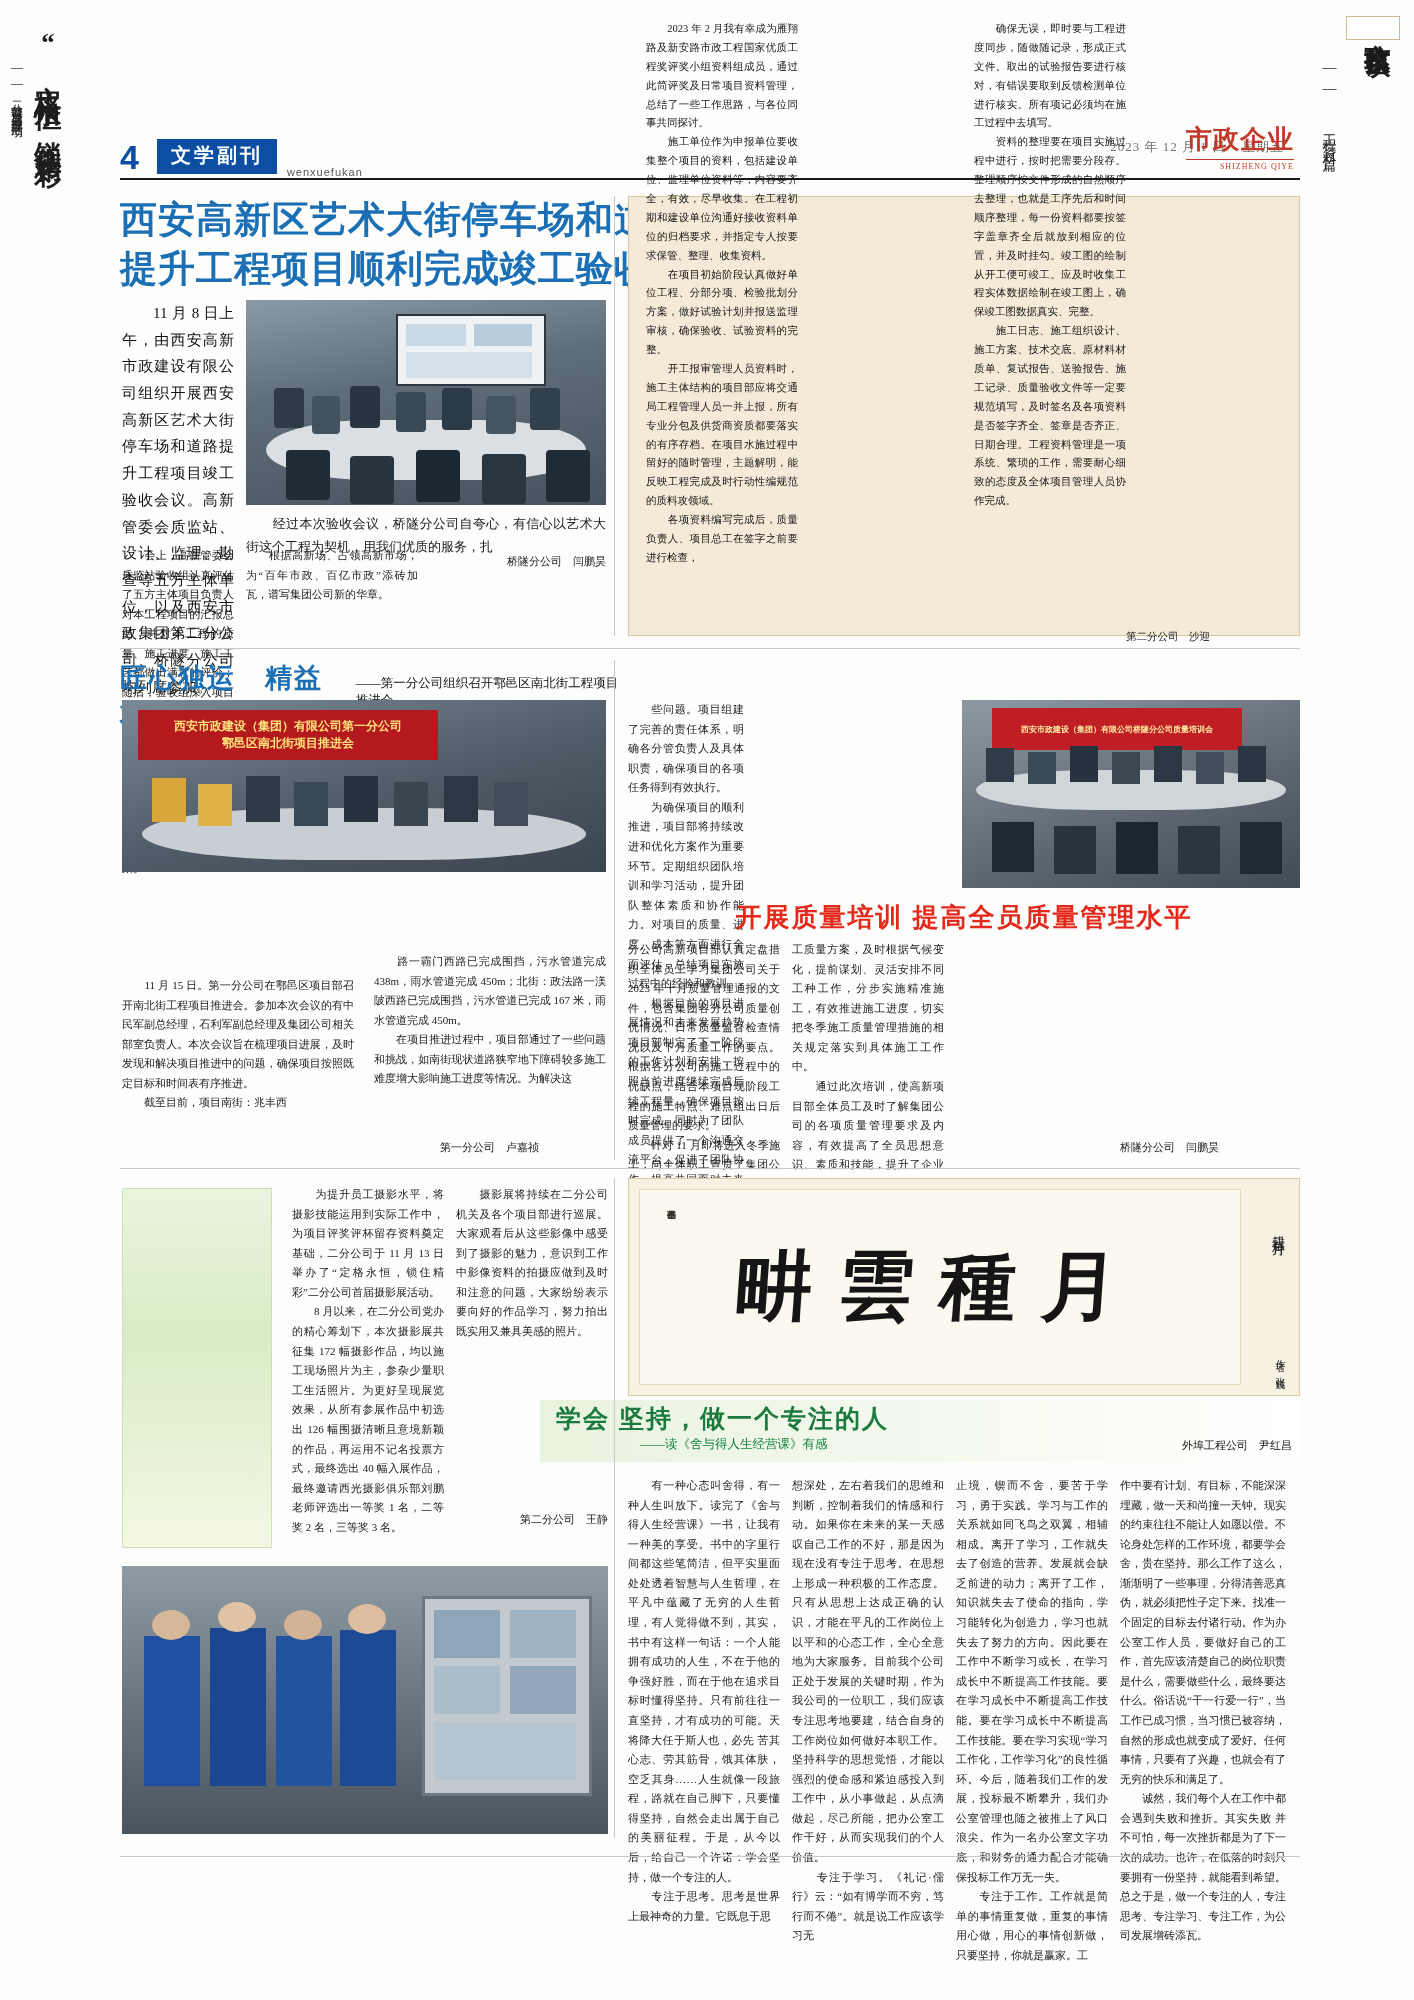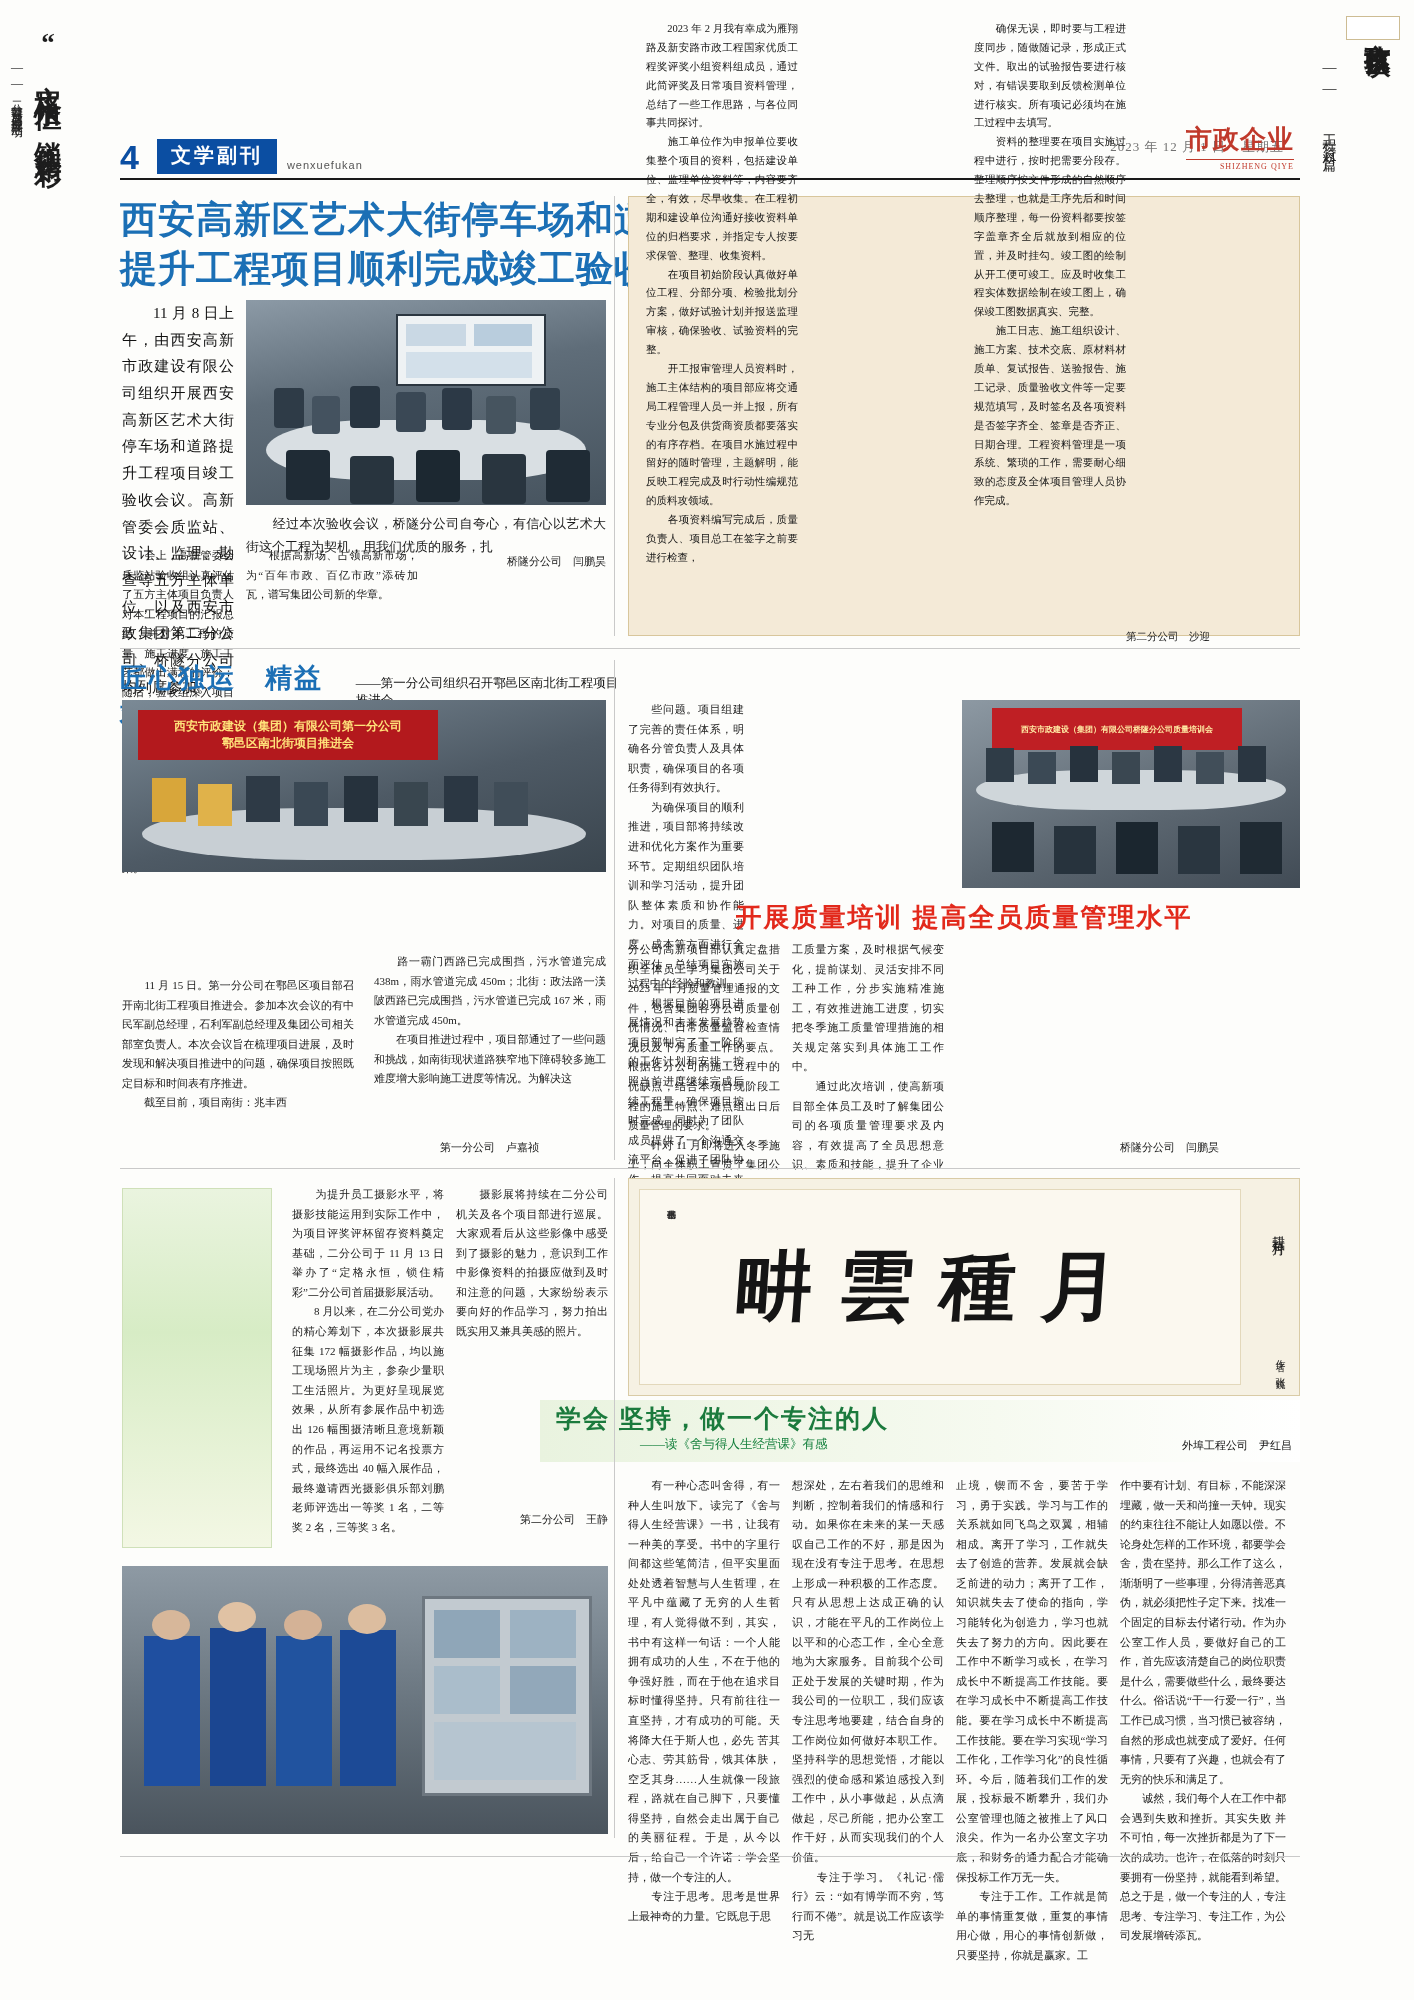--- a/index.html
+++ b/index.html
@@ -27,21 +27,21 @@
     font-family:"Liberation Sans", sans-serif;
     line-height:1; margin-right:18px; padding-bottom:4px;
   }
   .section-badge {
     background:#0b4ea2; color:#fff; font-size:20px; font-weight:bold;
     padding:3px 14px 5px 14px; letter-spacing:3px;
     font-family:"Liberation Sans", sans-serif;
     margin-bottom:4px;
   }
   .section-pinyin {
-    font-size:11px; color:#555; margin-left:10px; margin-bottom:7px;
+    font-size:11px; color:#555; margin-left:10px; 
     font-family:"Liberation Sans", sans-serif; letter-spacing:1px;
   }
   .masthead-spacer { flex:1; }
   .issue-date {
     font-size:13px; color:#737373; margin-bottom:22px; margin-right:16px;
     letter-spacing:1px;
   }
   .logo-block {
     position:absolute; right:120px; top:122px; text-align:right;
   }

